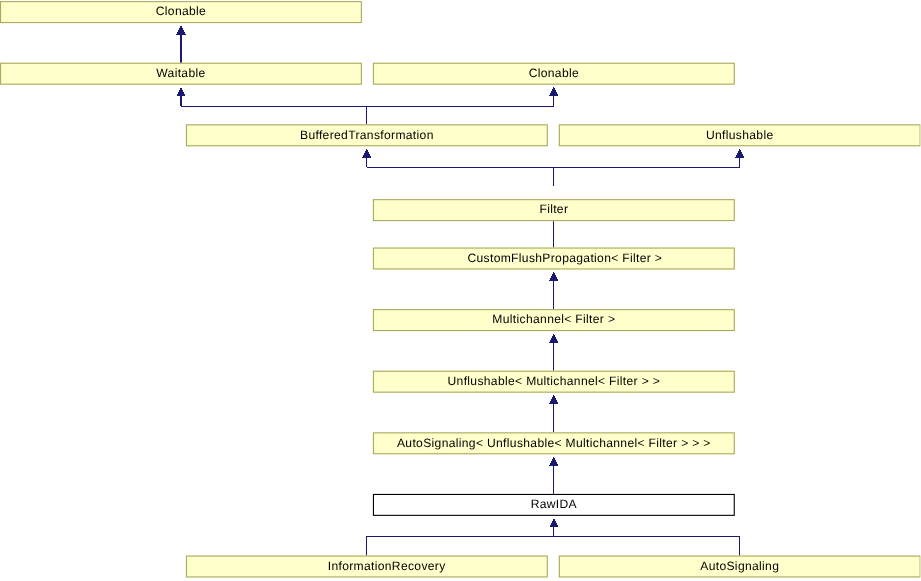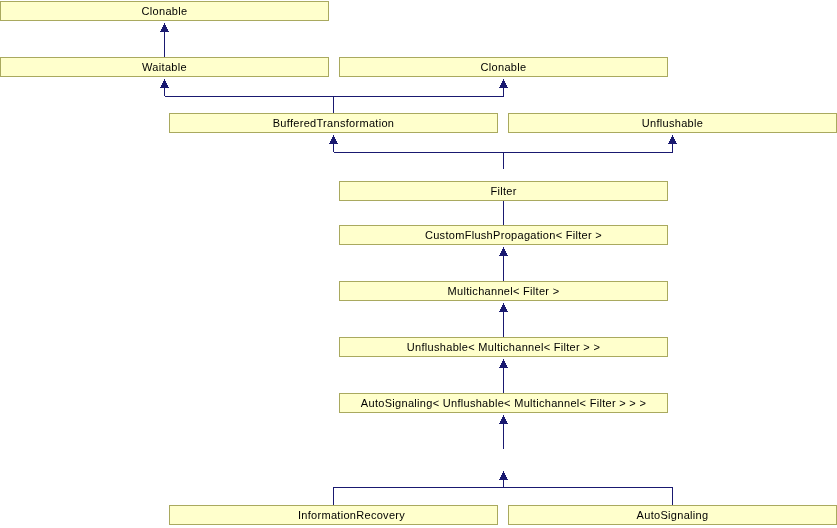--- a/index.html
+++ b/index.html
@@ -153,20 +153,23 @@
   </div>
 
   <div class="node" style="left:339px; top:337px;">
     <span>Unflushable&lt; Multichannel&lt; Filter &gt; &gt;</span>
   </div>
 
   <div class="node" style="left:339px; top:393px;">
     <span>AutoSignaling&lt; Unflushable&lt; Multichannel&lt; Filter &gt; &gt; &gt;</span>
   </div>
 
+  <div class="node current" style="left:339px; top:449px;">
+    <span>RawIDA</span>
+  </div>
 
   <div class="node" style="left:169px; top:505px;padding-left:36px;">
     <span>InformationRecovery</span>
   </div>
 
   <div class="node" style="left:508px; top:505px;">
     <span>AutoSignaling</span>
   </div>
 
 </div>

